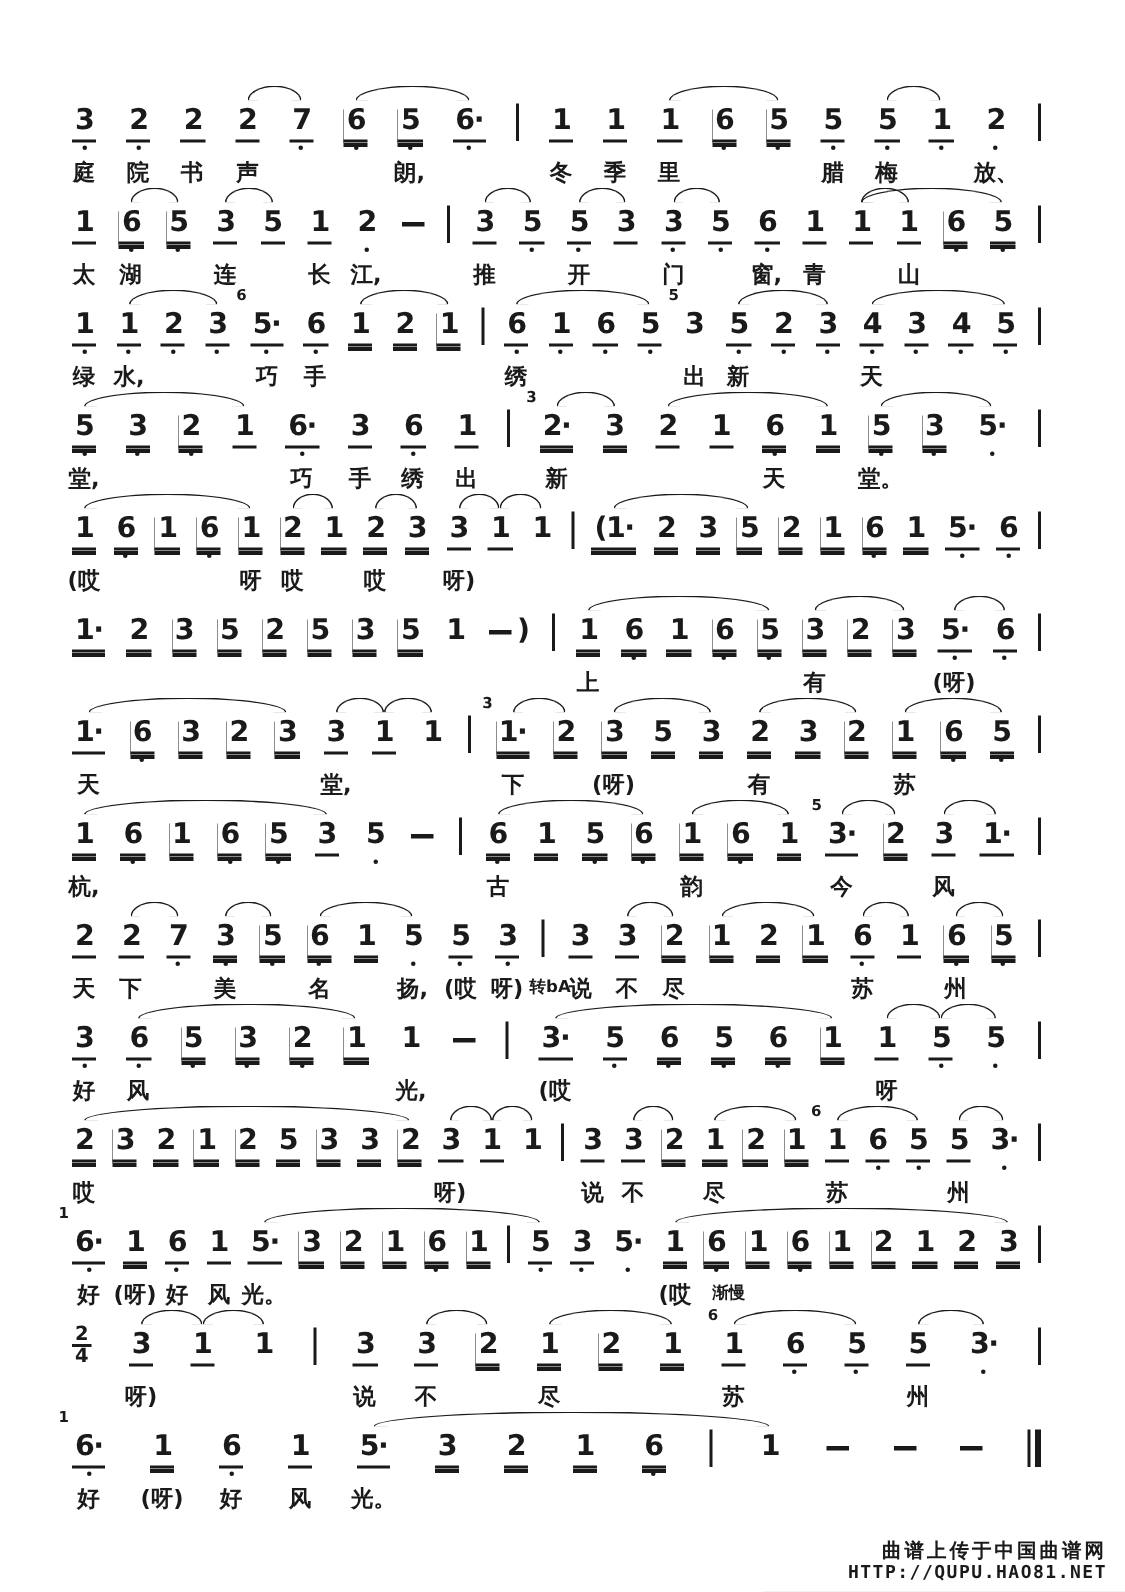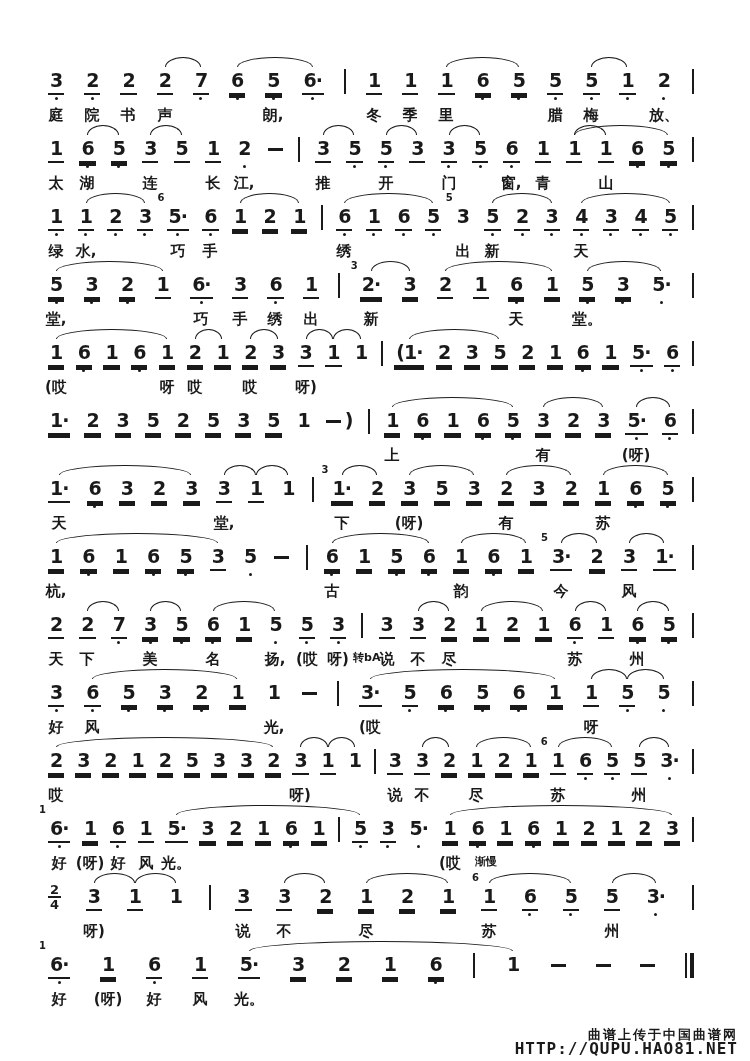--- a/index.html
+++ b/index.html
@@ -22,21 +22,21 @@
   .nl{margin-left:2px;}
   .dotb{position:absolute;left:50%;top:27px;width:3px;height:3px;margin-left:-1.5px;border-radius:50%;background:#1a1a1a;}
   .grace{position:absolute;top:-13px;left:-9px;font-size:10px;line-height:10px;font-weight:800;}
   .ann{position:absolute;top:-30px;left:-6px;font-size:11px;line-height:11px;font-weight:800;white-space:nowrap;}
   .arc{position:absolute;top:-13px;height:10px;border:1.6px solid #1a1a1a;border-bottom:none;
        border-radius:50% 50% 0 0 / 100% 100% 0 0;box-sizing:border-box;}
   .lyr{position:absolute;top:36px;transform:translateX(-50%);font-weight:800;font-size:15px;
        line-height:18px;white-space:nowrap;font-style:normal;}
   #footer{position:absolute;right:12px;bottom:6px;text-align:right;}
   #footer .credit{font-size:13px;font-weight:800;letter-spacing:2px;line-height:15px;}
-  #footer .url{font-family:"DejaVu Sans Mono","Liberation Mono",monospace;font-size:16px;font-weight:800;
+  #footer .url{font-family:"DejaVu Sans Mono","Liberation Mono",monospace;font-size:12px;font-weight:800;
                letter-spacing:1px;line-height:13px;}
   b,i{font-style:normal;}
 </style>
 </head>
 <body>
 
 <div id="page">
   <div id="sheet">
       <div class="system">
         <div class="notes-row">

